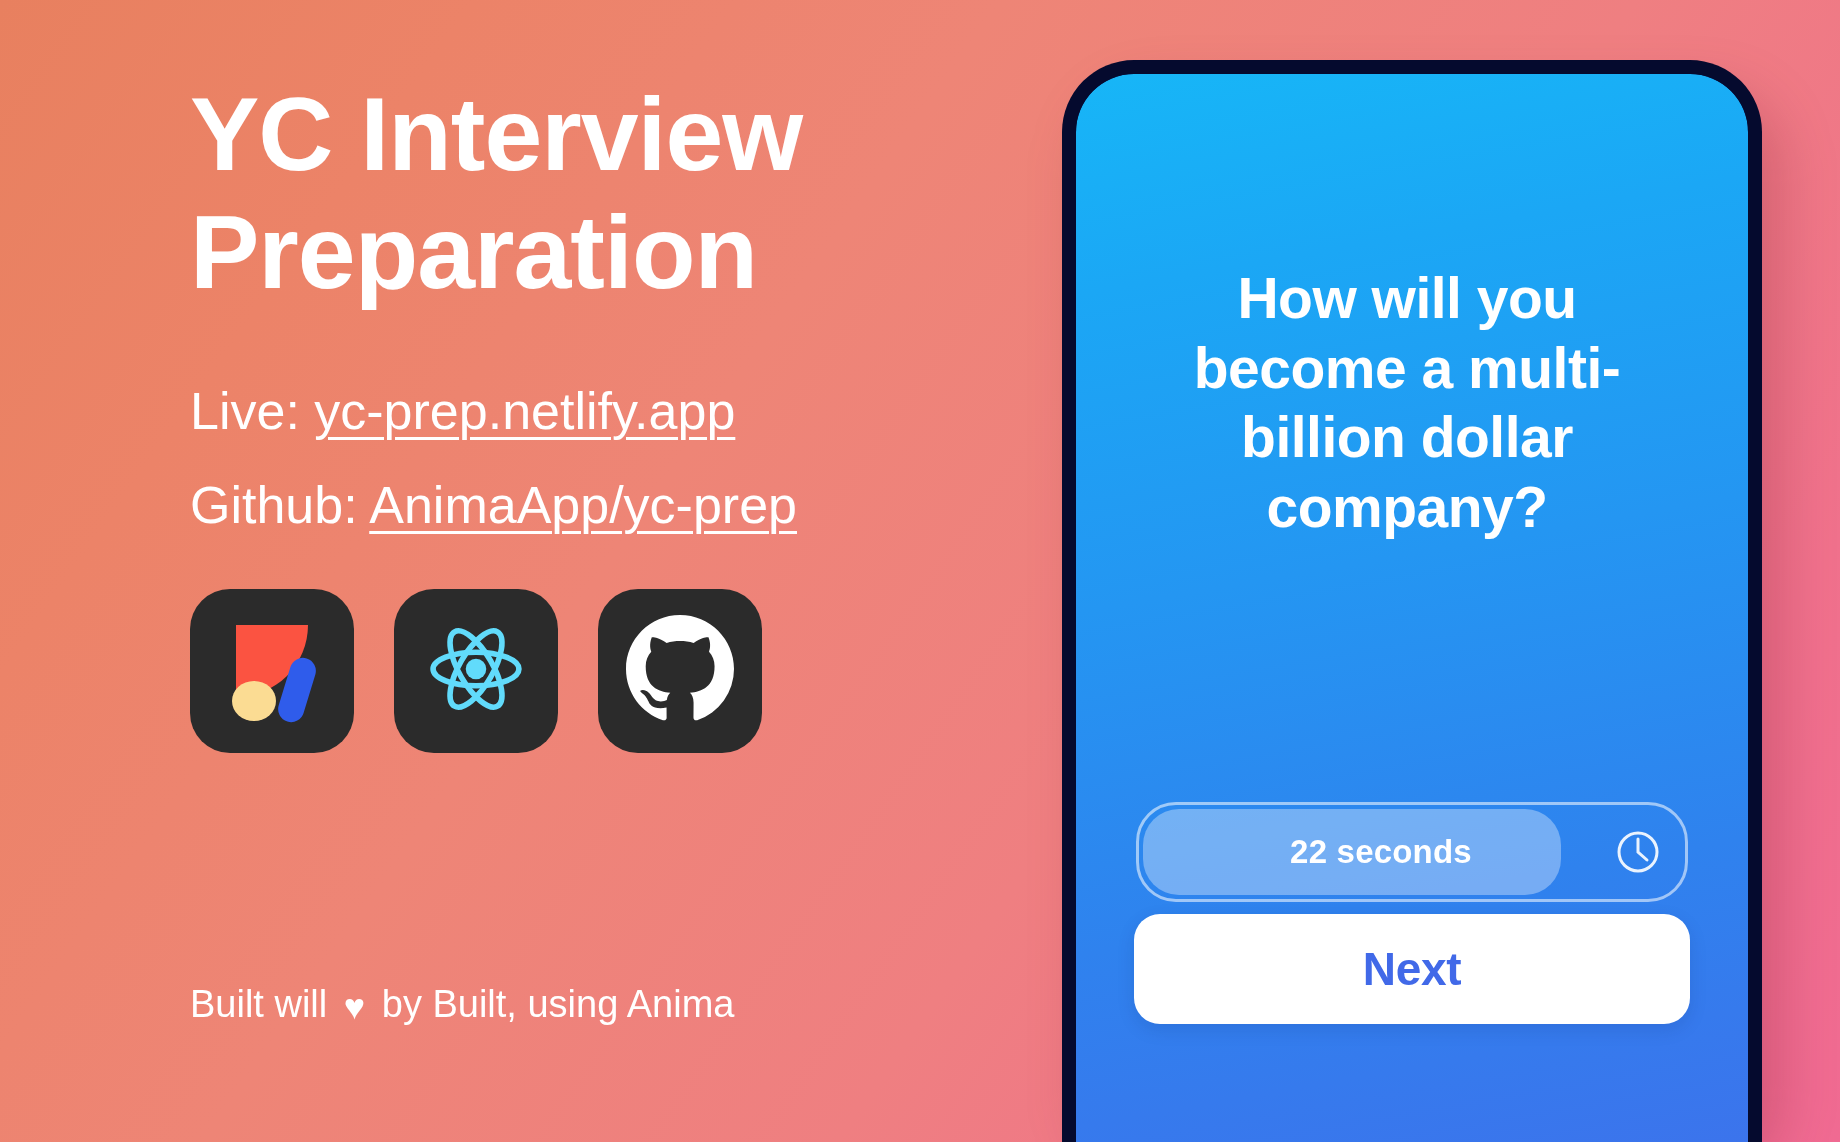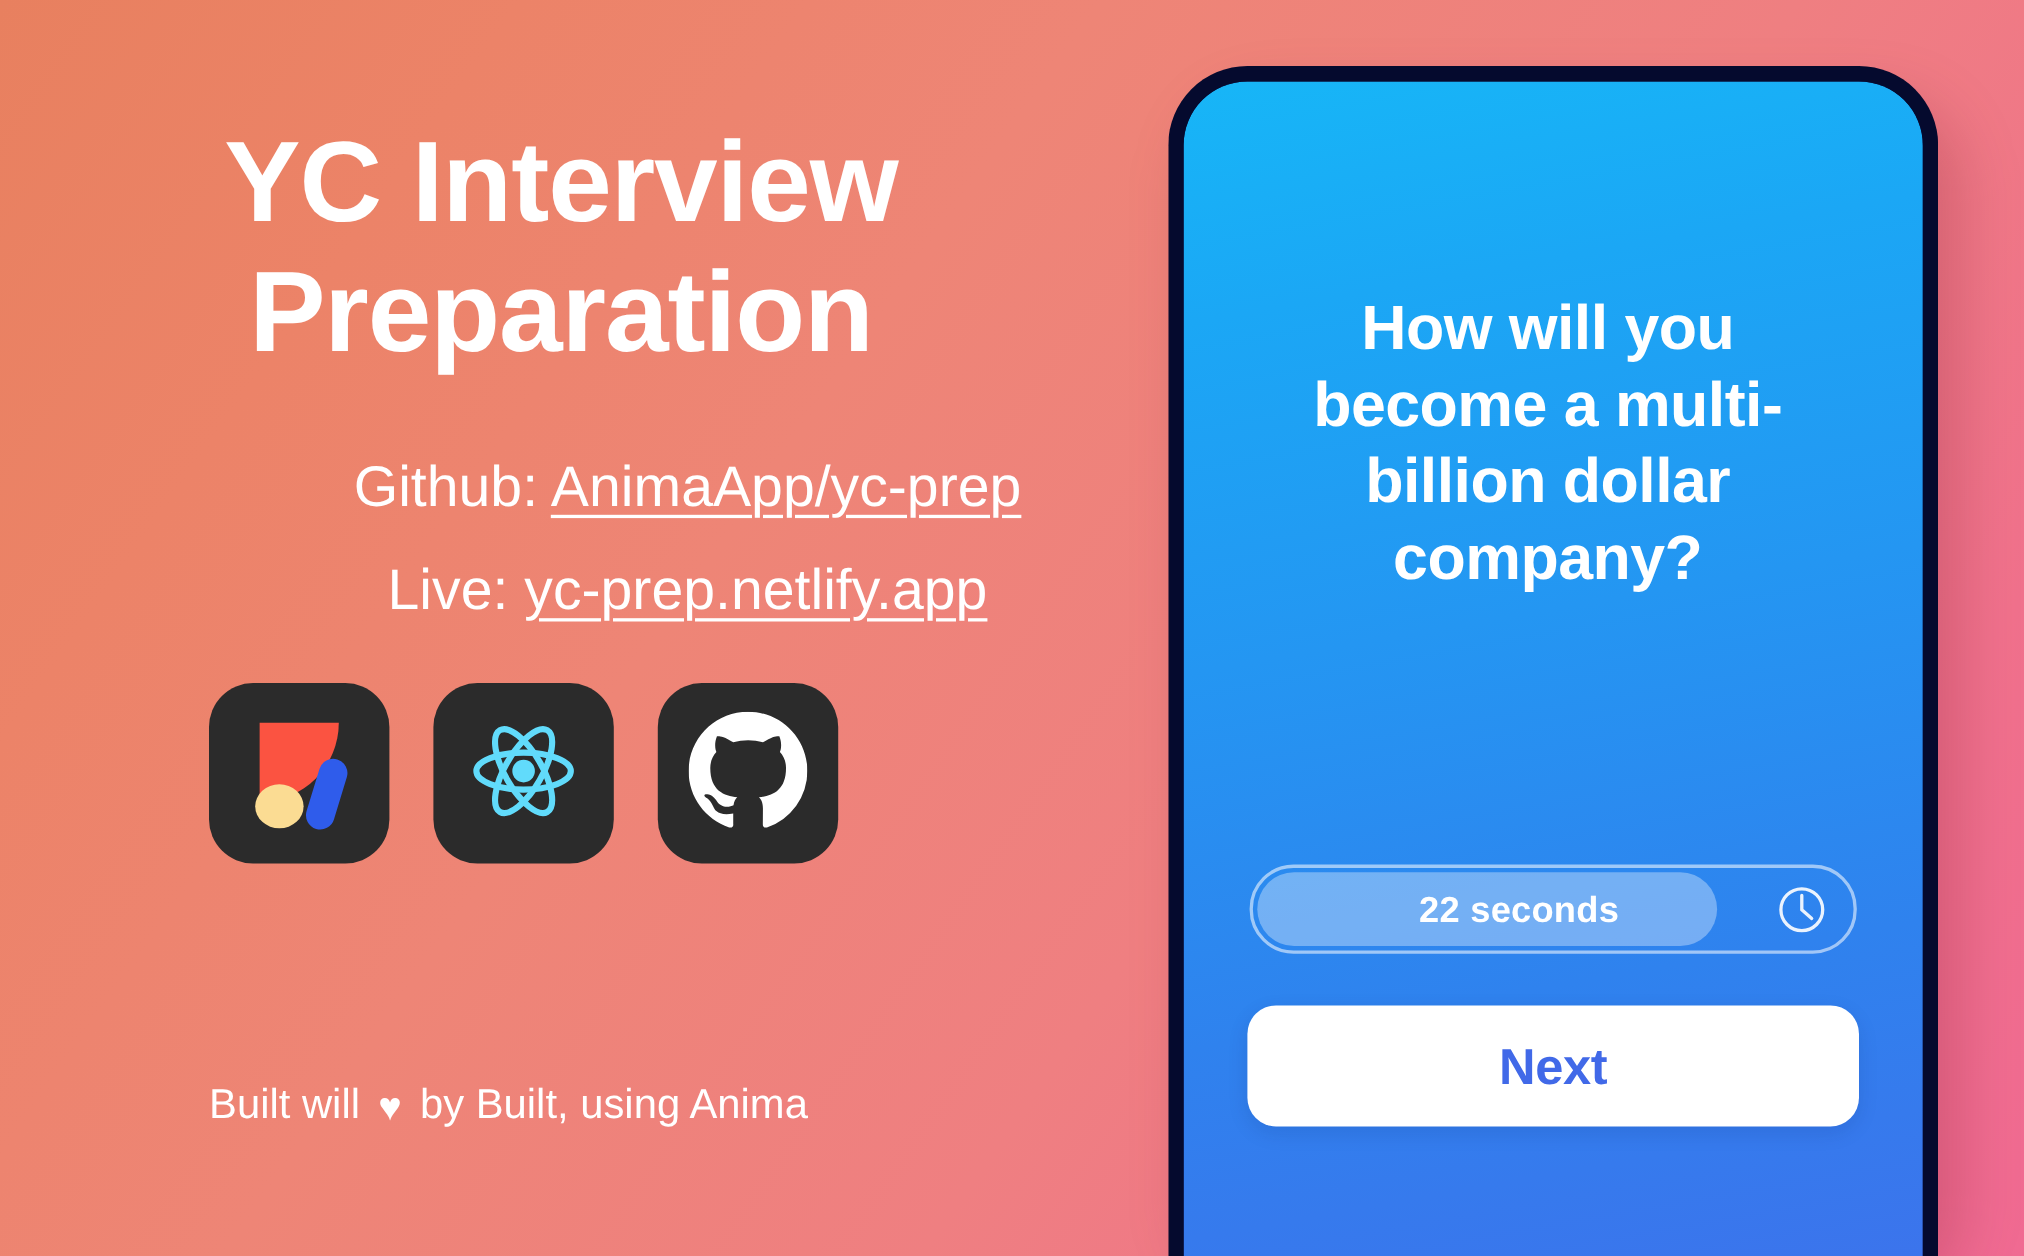--- a/index.html
+++ b/index.html
@@ -17,22 +17,21 @@
     overflow: hidden;
   }
 
   
   .left-panel {
     position: absolute;
     left: 0; top: 0;
     width: 1060px;
     height: 1142px;
     padding-left: 190px;
-    padding-top: 108px;
-    text-align: center;
+    padding-top: 76px;
   }
   .hero-title {
     color: #ffffff;
     font-size: 104px;
     font-weight: bold;
     line-height: 1.13;
     letter-spacing: -1px;
     max-width: 640px;
     white-space: pre-line;
   }
@@ -124,22 +123,22 @@
     color: #ffffff;
     font-size: 57px;
     font-weight: bold;
     line-height: 1.22;
     letter-spacing: -0.5px;
   }
   .timer-pill {
     position: absolute;
     left: 60px;
     right: 60px;
-    top: 712px;
-    height: 81px;
+    top: 728px;
+    height: 100px;
     border-radius: 40px;
     border: 3px solid rgba(255,255,255,0.55);
     display: flex;
     align-items: center;
   }
   .timer-fill {
     position: absolute;
     left: 4px;
     top: 4px;
     bottom: 4px;
@@ -190,24 +189,24 @@
 
 <div id="root">
 
   <div class="left-panel">
 
     <h1 class="hero-title">YC Interview
 Preparation</h1>
 
     <div class="links">
       <div class="link-row">
+        <span class="label">Live: </span><a class="url" href="#">yc-prep.netlify.app</a>
+      </div>
+      <div class="link-row">
         <span class="label">Github: </span><a class="url" href="#">AnimaApp/yc-prep</a>
-      </div>
-      <div class="link-row">
-        <span class="label">Live: </span><a class="url" href="#">yc-prep.netlify.app</a>
       </div>
     </div>
 
     <div class="icon-row">
 
       <div class="app-icon">
         <span>
           <svg width="112" height="112" viewBox="0 0 112 112" aria-hidden="true">
             <path d="M20 12 H92 A72 72 0 0 1 20 84 Z" fill="#fb5341"></path>
             <ellipse cx="38" cy="88" rx="22" ry="20" fill="#fbdc93"></ellipse>

